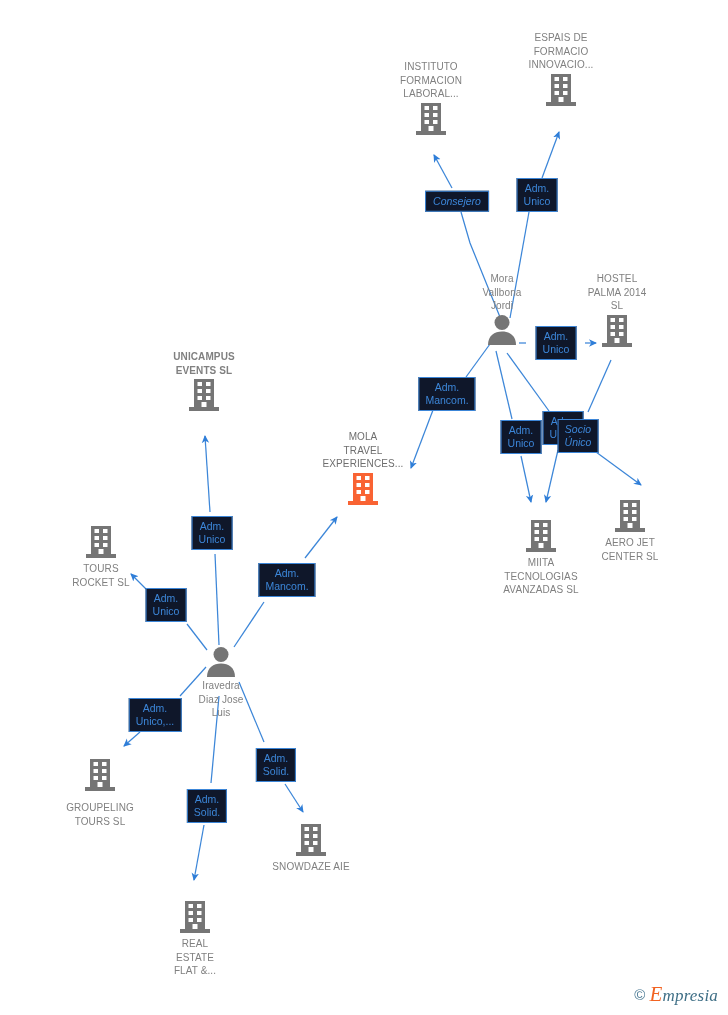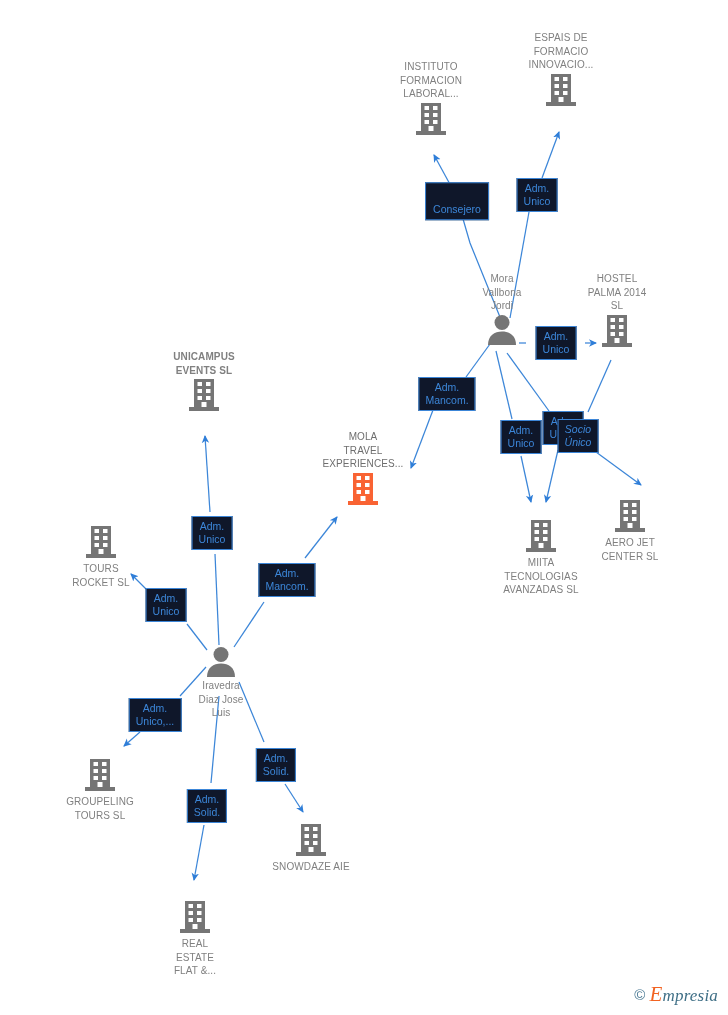--- a/index.html
+++ b/index.html
@@ -58,21 +58,22 @@
     font-size: 10.5px;
     line-height: 12.5px;
     text-align: center;
     padding: 3px 6px 4px 6px;
     white-space: pre-line;
     transform: translate(-50%, -50%);
     box-sizing: border-box;
     user-select: none;
   }
   .rel-label.one-line {
-    padding: 20px 7px 3px 7px;
+    padding: 3px 7px 3px 7px;
+    font-style: italic;
   }
   .watermark {
     position: absolute;
     right: 10px;
     bottom: 8px;
     display: flex;
     align-items: center;
     gap: 4px;
     user-select: none;
   }
@@ -305,21 +306,21 @@
       <rect x="6" y="2" width="20" height="28" fill="#757575"></rect>
       <rect x="1" y="30" width="30" height="4" fill="#757575"></rect>
       <rect x="9.5" y="5" width="4.5" height="4" fill="#fff"></rect>
       <rect x="18" y="5" width="4.5" height="4" fill="#fff"></rect>
       <rect x="9.5" y="12" width="4.5" height="4" fill="#fff"></rect>
       <rect x="18" y="12" width="4.5" height="4" fill="#fff"></rect>
       <rect x="9.5" y="19" width="4.5" height="4" fill="#fff"></rect>
       <rect x="18" y="19" width="4.5" height="4" fill="#fff"></rect>
       <rect x="13.5" y="25" width="5" height="5" fill="#fff"></rect>
     </svg>
-    <div class="node-label" style="margin-top:2px;text-align:center;">GROUPELING
+    <div class="node-label" style="margin-top:8px;text-align:center;">GROUPELING
 TOURS  SL</div>
   </div>
 
   <div class="node" style="left:311px; top:822px; width:130px;">
     <svg class="node-icon" width="32" height="36" viewBox="0 0 32 36">
       <rect x="6" y="2" width="20" height="28" fill="#757575"></rect>
       <rect x="1" y="30" width="30" height="4" fill="#757575"></rect>
       <rect x="9.5" y="5" width="4.5" height="4" fill="#fff"></rect>
       <rect x="18" y="5" width="4.5" height="4" fill="#fff"></rect>
       <rect x="9.5" y="12" width="4.5" height="4" fill="#fff"></rect>

